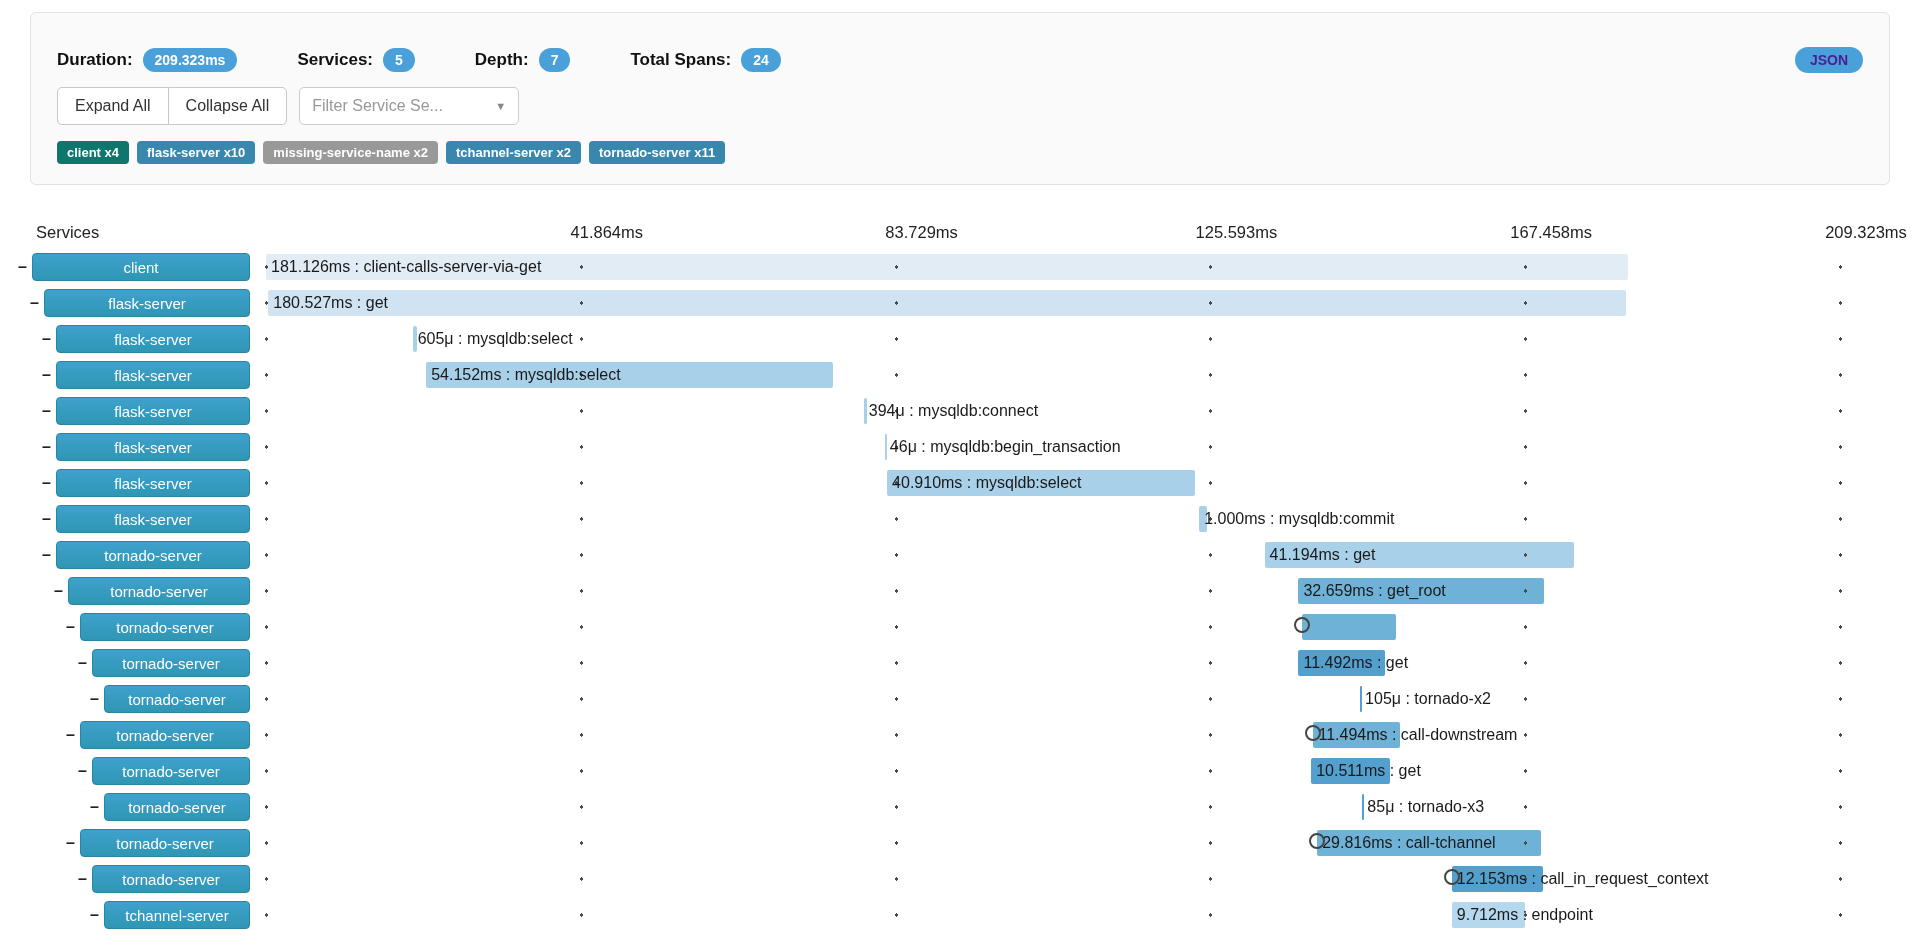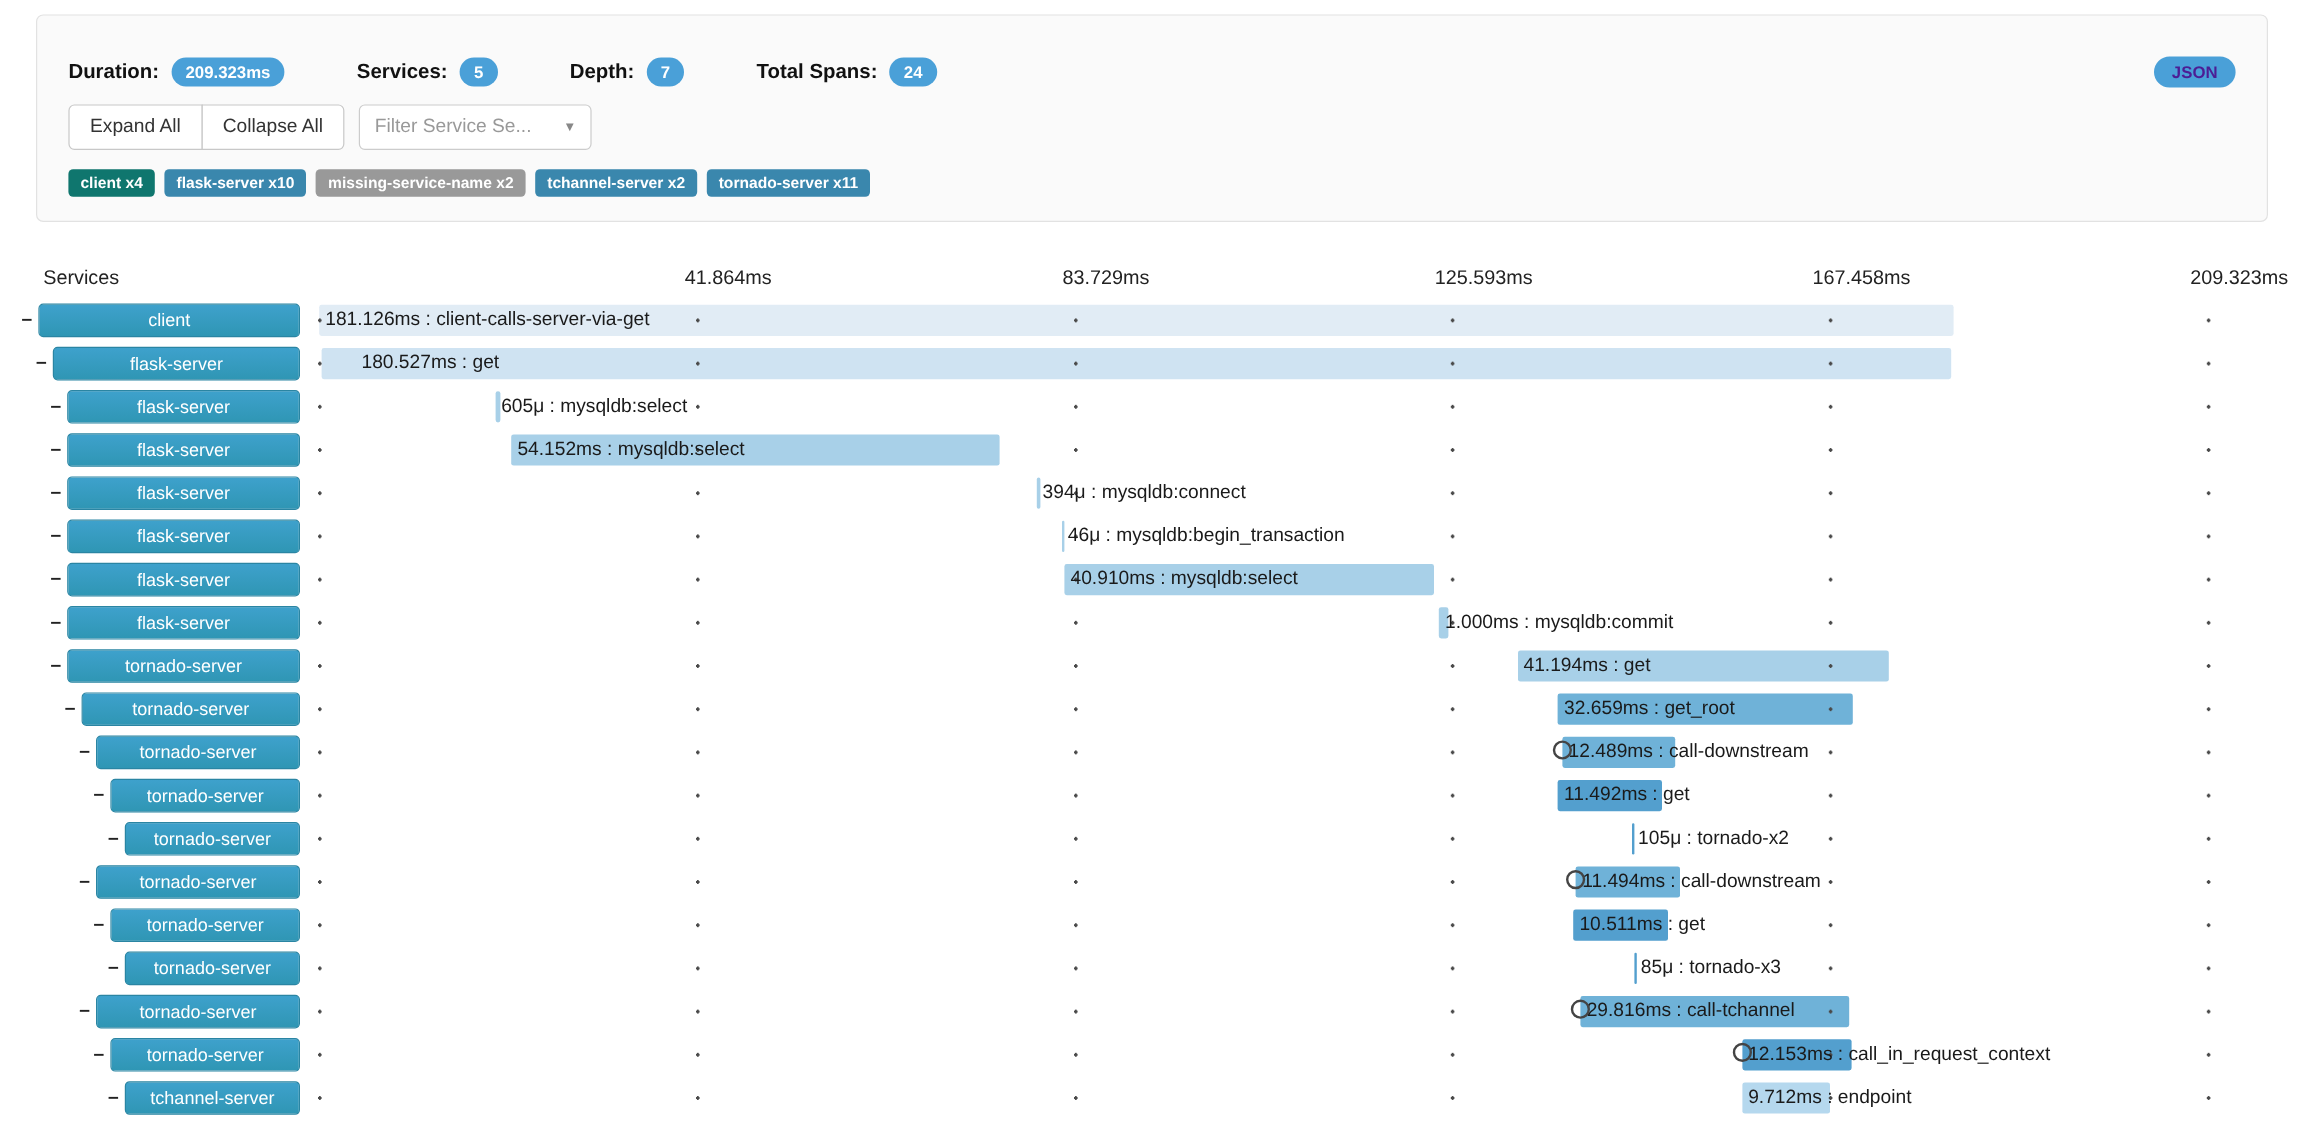--- a/index.html
+++ b/index.html
@@ -15,21 +15,21 @@
   .badge { background:#4aa0d8; color:#fff; font-size:14px; font-weight:bold;
            padding:4px 12px; border-radius:13px; }
   .json-btn { margin-left:auto; background:#4aa0d8; color:#4c1d95; font-size:14px;
               font-weight:bold; padding:5px 15px; border-radius:13px; border:none; cursor:pointer;
               font-family:inherit; }
   .controls-row { display:flex; align-items:center; margin-top:14px; }
   .btn { background:#fff; border:1px solid #c8c8c8; font-size:16px; color:#333;
          padding:9px 17px; cursor:pointer; font-family:inherit; }
   .btn-left { border-radius:5px 0 0 5px; }
   .btn-right { border-radius:0 5px 5px 0; margin-left:-1px; }
-  .filter-select { margin-left:12px; width:194px; background:#fff; border:1px solid #ccc;
+  .filter-select { margin-left:12px; width:220px; background:#fff; border:1px solid #ccc;
                    border-radius:5px; font-size:16px; color:#999; padding:9px 12px;
                    display:flex; align-items:center; justify-content:space-between; cursor:pointer; }
   .filter-caret { font-size:11px; color:#888; }
   .tags-row { margin-top:16px; display:flex; gap:8px; }
   .tag { color:#fff; font-size:13px; font-weight:bold; padding:4px 10px;
          border-radius:4px; cursor:pointer; white-space:nowrap; }
 
   
   .trace-section { margin-top:36px; position:relative; }
   .time-header { position:relative; height:28px; }
@@ -136,21 +136,21 @@
   </div>
 
   <div class="trow">
     <div class="service-cell" style="padding-left: 30px;">
       <span class="toggle">–</span>
       <button class="service-btn">flask-server</button>
     </div>
     <div class="timeline-cell">
       <div class="bar" style="left: 0.143319%; width: 86.2433%; background: rgb(207, 227, 242);"></div>
 
-      <span class="bar-label" style="left: 0.143319%; margin-left: 28px;">180.527ms : get</span>
+      <span class="bar-label" style="left: 0.143319%;">180.527ms : get</span>
     </div>
   </div>
 
   <div class="trow">
     <div class="service-cell" style="padding-left: 42px;">
       <span class="toggle">–</span>
       <button class="service-btn">flask-server</button>
     </div>
     <div class="timeline-cell">
       <div class="bar" style="left: 9.31575%; width: 0.289027%; background: rgb(168, 208, 232);"></div>
@@ -244,21 +244,20 @@
   </div>
 
   <div class="trow">
     <div class="service-cell" style="padding-left: 66px;">
       <span class="toggle">–</span>
       <button class="service-btn">tornado-server</button>
     </div>
     <div class="timeline-cell">
       <div class="bar" style="left: 65.8313%; width: 5.96638%; background: rgb(111, 178, 216);"></div>
       <span class="marker" style="left: 65.8313%;"></span>
-      <span class="bar-label" style="left: 65.8313%;">12.489ms : call-downstream</span>
     </div>
   </div>
 
   <div class="trow">
     <div class="service-cell" style="padding-left: 78px;">
       <span class="toggle">–</span>
       <button class="service-btn">tornado-server</button>
     </div>
     <div class="timeline-cell">
       <div class="bar" style="left: 65.5924%; width: 5.49008%; background: rgb(83, 159, 206);"></div>

